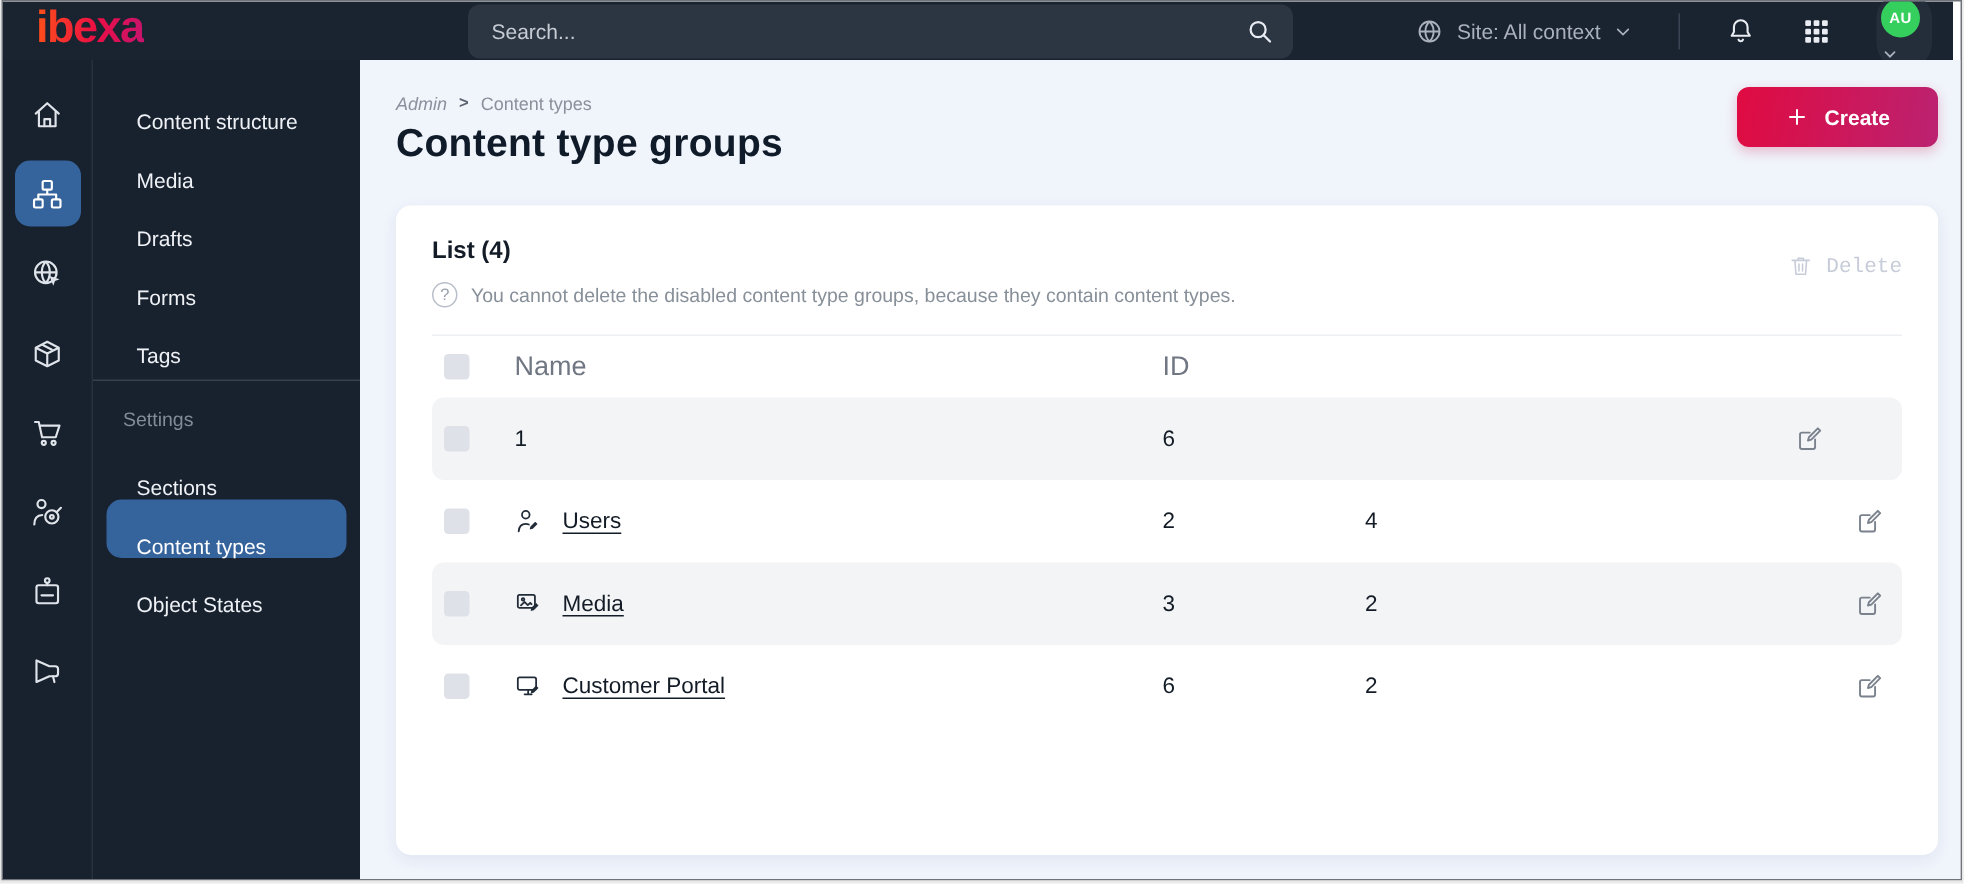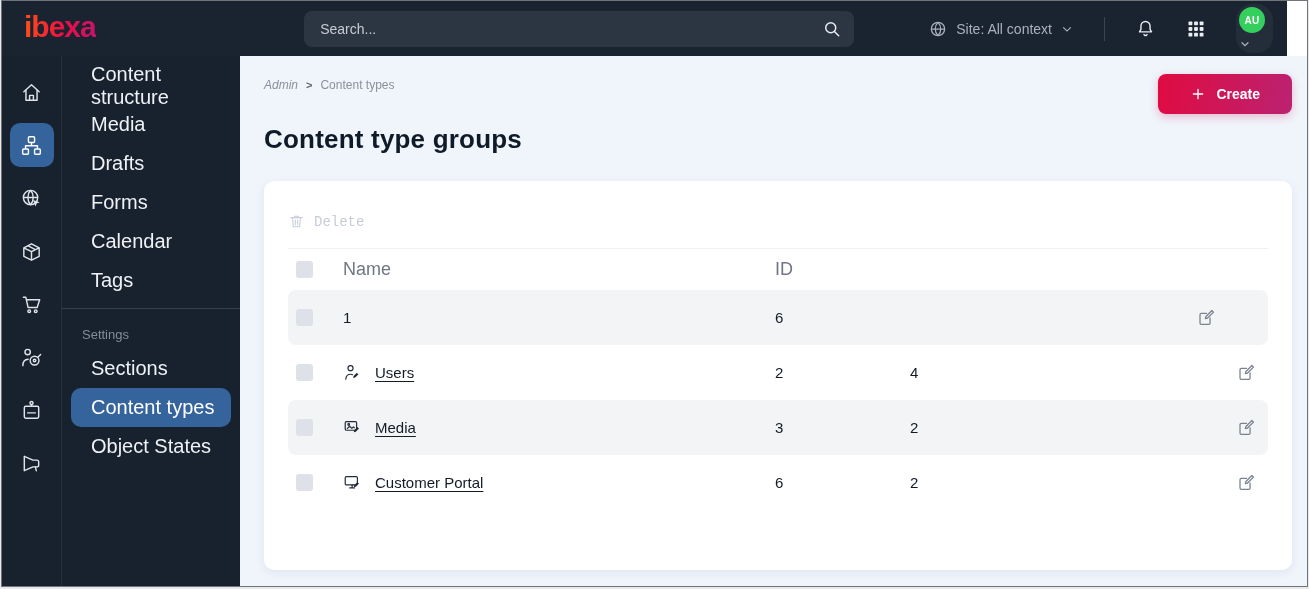--- a/index.html
+++ b/index.html
@@ -5,22 +5,22 @@
   * { margin:0; padding:0; box-sizing:border-box; }
   html,body { background:#e9e9e9; }
   body { font-family:"Liberation Sans","DejaVu Sans",sans-serif; }
   .page {
     width:1307px; height:587px; margin:0 auto; border:1px solid #6f737a;
     background:#ffffff; overflow:hidden; display:flex; flex-direction:column;
   }
 
   
   .topbar {
-    height:55px; background:#1a2330; display:flex; align-items:center;
-    margin-right:20px; flex:0 0 auto;
+    height:39px; background:#1a2330; display:flex; align-items:center;
+    margin-right:5px; flex:0 0 auto;
   }
   .logo-zone { width:238px; display:flex; align-items:center; padding-left:22px; flex:0 0 auto; }
   .logo {
     font-size:30px; font-weight:700; letter-spacing:-1px; line-height:1;
     background:linear-gradient(95deg,#ff5117 0%,#eb0f45 55%,#c5146d 100%);
     -webkit-background-clip:text; background-clip:text; color:transparent;
     transform:translateY(-2px);
   }
   .search-zone { flex:1; display:flex; justify-content:center; }
   .search-box {
@@ -54,42 +54,42 @@
     display:flex; flex-direction:column; align-items:center; padding-top:14px; gap:9px; flex:0 0 auto;
   }
   .rail-item {
     width:44px; height:44px; border-radius:10px; display:flex; align-items:center;
     justify-content:center; color:#dfe4ea; cursor:pointer;
   }
   .rail-item.active { background:#35639c; color:#ffffff; }
 
   .menu { width:178px; background:#18212e; padding-top:10px; flex:0 0 auto; }
   .menu-item {
-    height:39px; display:flex; align-items:center; padding-left:20px;
-    color:#eef1f5; font-size:20px; cursor:pointer; border-radius:10px;
+    height:39px; display:flex; align-items:flex-end; padding-left:20px;
+    color:#eef1f5; font-size:14px; cursor:pointer; border-radius:10px;
     margin:0 9px; padding-right:6px;
   }
   .menu-item.active { background:#35639c; color:#ffffff; }
   .menu-divider { height:1px; background:rgba(255,255,255,.14); margin:8px 0 10px 0; }
   .menu-label { color:#828c99; font-size:13px; padding-left:20px; height:30px; display:flex; align-items:center; }
 
   
   .main { flex:1; background:#f0f4fb; padding:18px 15px 16px 24px; display:flex; flex-direction:column; min-width:0; }
   .main-head { display:flex; justify-content:space-between; align-items:flex-start; }
   .breadcrumb { display:flex; align-items:center; gap:8px; font-size:12px; color:#8a919c; margin-top:4px; }
   .breadcrumb .sep { font-weight:700; color:#5b6470; font-size:11px; }
   .crumb-link { cursor:pointer;font-style:italic; }
   .btn-create {
     display:flex; align-items:center; gap:10px; height:40px; padding:0 32px;
     border:none; border-radius:8px; cursor:pointer; color:#ffffff;
     font-size:14px; font-weight:600; font-family:inherit;
     background:linear-gradient(100deg,#e00b41 0%,#bb2271 100%);
     box-shadow:0 3px 8px rgba(200,20,80,.25);
   }
-  .page-title { font-size:26px; font-weight:700; color:#101b2a; margin-top:32px; letter-spacing:.2px; }
+  .page-title { font-size:26px; font-weight:700; color:#101b2a; margin-top:4px; letter-spacing:.2px; }
 
   .card {
     margin-top:26px; background:#ffffff; border-radius:10px; flex:1;
     box-shadow:0 3px 10px rgba(40,70,130,.08); padding:22px 24px; min-height:0;
   }
   .card-head { display:flex; justify-content:space-between; align-items:flex-start; }
   .list-title { font-size:16px; font-weight:700; color:#131c26; }
   .note { display:flex; align-items:center; gap:9px; margin-top:11px; color:#878f99; font-size:13px; }
   .help-circle {
     width:17px; height:17px; border-radius:50%; border:1px solid #b9bfc9; color:#9aa1ac;
@@ -253,23 +253,20 @@
       <div class="menu-item">
           <span>Media</span>
         </div>
       <div class="menu-item">
           <span>Drafts</span>
         </div>
       <div class="menu-item">
           <span>Forms</span>
         </div>
       <div class="menu-item">
-          <span>Calendar</span>
-        </div>
-      <div class="menu-item">
           <span>Tags</span>
         </div>
       <div class="menu-divider"></div>
       <div class="menu-label">Settings</div>
       <div class="menu-item">
           <span>Sections</span>
         </div>
       <div class="menu-item active">
           <span>Content types</span>
         </div>
@@ -293,20 +290,27 @@
             <svg width="16" height="16" viewBox="0 0 24 24" fill="none" stroke="#ffffff" stroke-width="2" stroke-linecap="round">
                 <path d="M12 5v14M5 12h14"></path>
               </svg>
           </span>
           <span>Create</span>
         </button>
       </div>
 
       <div class="card">
         <div class="card-head">
+          <div>
+            <div class="list-title">List (4)</div>
+            <div class="note">
+              <span class="help-circle">?</span>
+              <span>You cannot delete the disabled content type groups, because they contain content types.</span>
+            </div>
+          </div>
           <button class="btn-delete" disabled="">
             <span>
               <svg width="17" height="17" viewBox="0 0 24 24" fill="none" stroke="#c6ccd8" stroke-width="1.5" stroke-linecap="round" stroke-linejoin="round">
                 <path d="M4 6.5h16M9.5 6.5v-2h5v2M6.5 6.5l1 13h9l1-13M10.3 10v6.5M13.7 10v6.5"></path>
               </svg>
             </span>
             <span>Delete</span>
           </button>
         </div>
 

